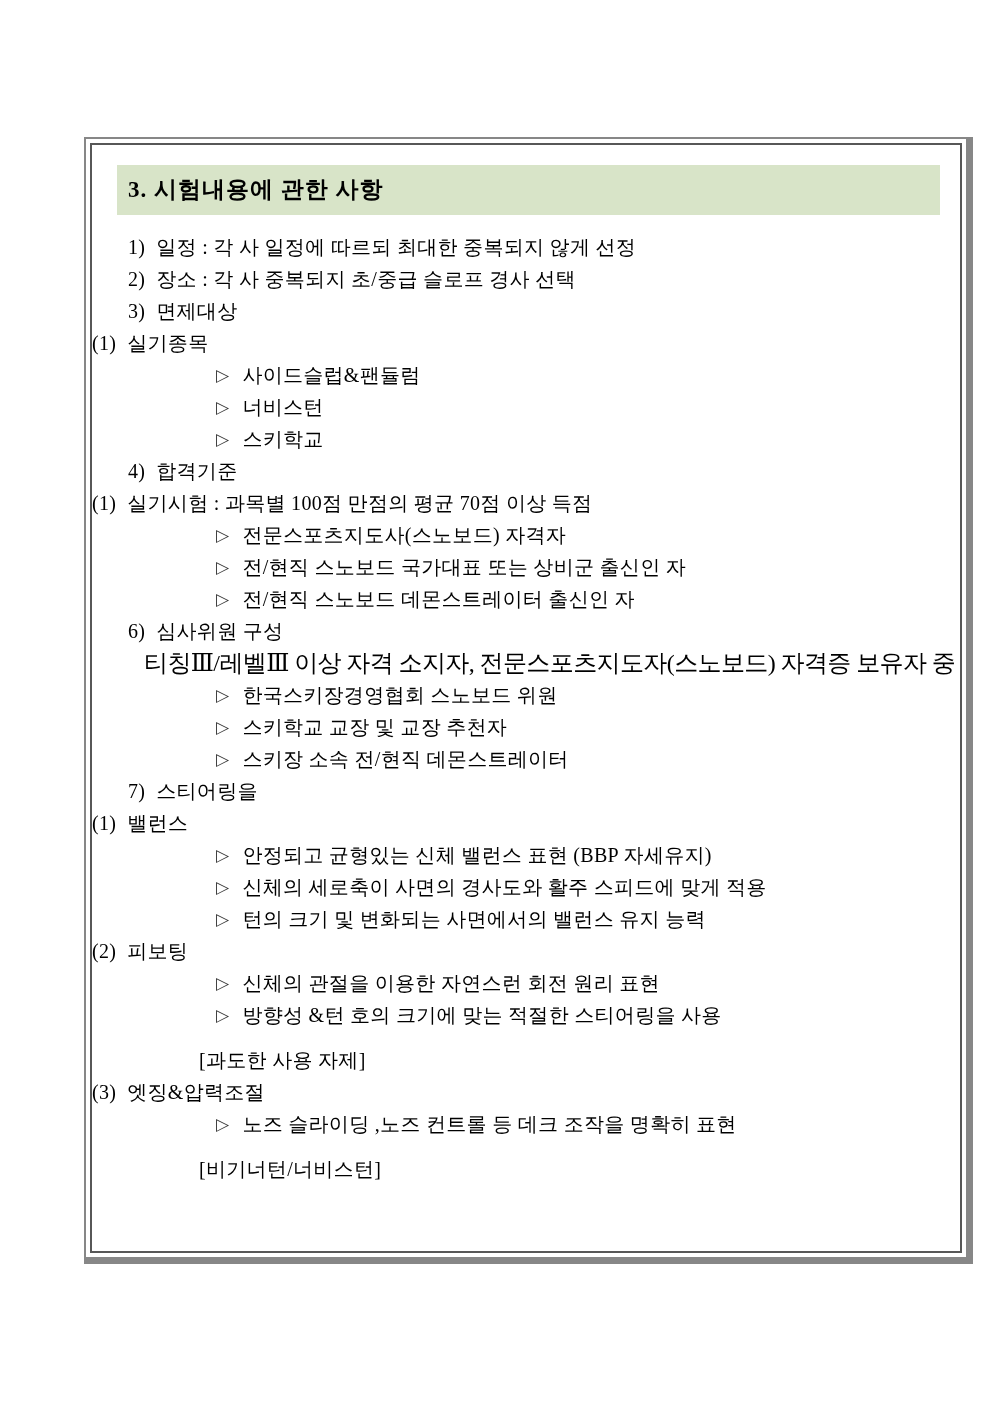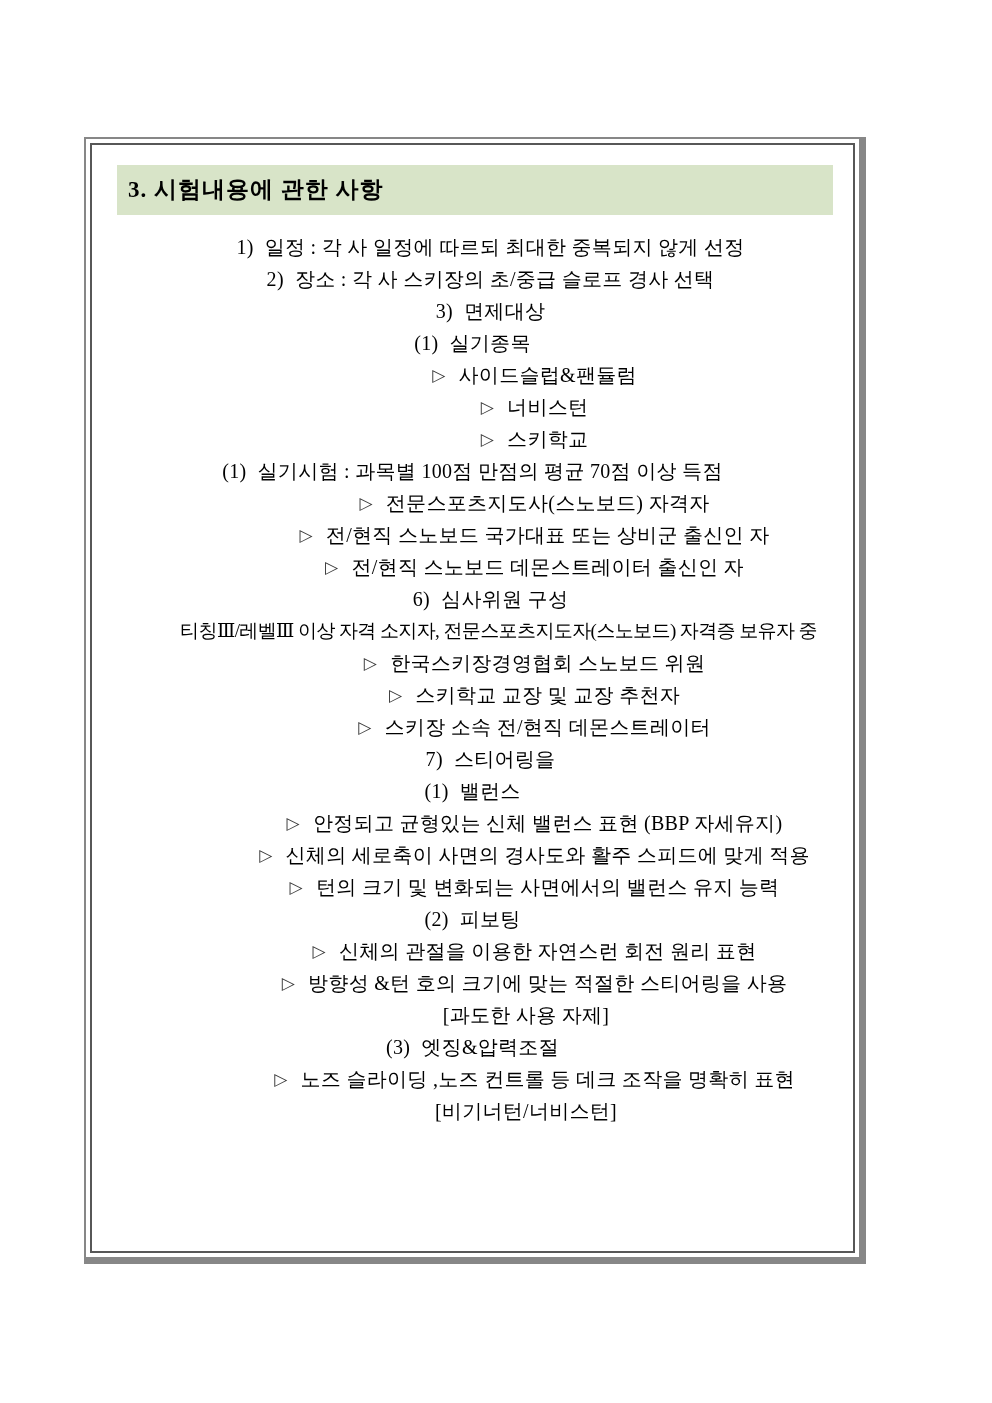--- a/index.html
+++ b/index.html
@@ -14,21 +14,21 @@
     background: #ffffff;
     overflow: hidden;
     font-family: "Liberation Serif", "DejaVu Serif", serif;
     color: #000000;
   }
   
   .frame-outer {
     position: absolute;
     left: 84px;
     top: 137px;
-    width: 782px;
+    width: 889px;
     height: 1127px;
     box-sizing: border-box;
     border-style: solid;
     border-color: #878787;
     border-width: 2px 7px 7px 2px;
     padding: 4px;
     background: #ffffff;
   }
   .frame-inner {
     box-sizing: border-box;
@@ -46,34 +46,33 @@
     display: block;
     padding-left: 11px;
     line-height: 50px;
     font-size: 23px;
     font-weight: bold;
     letter-spacing: 1px;
     white-space: nowrap;
   }
   .lines {
     margin-top: 16px;
-    text-align: center;
   }
   .line {
     height: 32px;
     line-height: 32px;
     font-size: 20px;
     white-space: nowrap;
     letter-spacing: 0.3px;
   }
   .l1 { padding-left: 36px; }
   .l2 { }
   .l3 { padding-left: 80px; margin-left: 44px; }
-  .cont { padding-left: 52px; font-size: 19px; letter-spacing: -0.6px; }
-  .bracket { padding-left: 107px; }
+  .cont { padding-left: 52px; font-size: 24px; letter-spacing: -0.6px; }
+  .bracket { padding-left: 107px; margin-top: 13px; }
   .marker { display: inline-block; }
   .l1 .marker, .l2 .marker { margin-right: 11px; }
   .l3 .marker {
     margin-right: 13px;
     font-size: 17px;
     color: #3a3a3a;
     position: relative;
     top: -1px;
   }
 </style>
@@ -81,26 +80,27 @@
 <body>
 
 <div class="page">
   <div class="frame-outer">
     <div class="frame-inner">
       <div class="section-header">
         <span class="section-title">3. 시험내용에 관한 사항</span>
       </div>
       <div class="lines" id="lines">
           <div class="line l1"><span class="marker">1)</span><span class="text">일정 : 각 사 일정에 따르되 최대한 중복되지 않게 선정</span></div>
-          <div class="line l1"><span class="marker">2)</span><span class="text">장소 : 각 사 스키장의 초/중급 슬로프 경사 선택</span></div>
+          <div class="line l1"><span class="marker">2)</span><span class="text">장소 : 각 사 중복되지 초/중급 슬로프 경사 선택</span></div>
           <div class="line l1"><span class="marker">3)</span><span class="text">면제대상</span></div>
           <div class="line l2"><span class="marker">(1)</span><span class="text">실기종목</span></div>
           <div class="line l3"><span class="marker">▷</span><span class="text">사이드슬럽&amp;팬듈럼</span></div>
           <div class="line l3"><span class="marker">▷</span><span class="text">너비스턴</span></div>
           <div class="line l3"><span class="marker">▷</span><span class="text">스키학교</span></div>
+          <div class="line l1"><span class="marker">4)</span><span class="text">합격기준</span></div>
           <div class="line l2"><span class="marker">(1)</span><span class="text">실기시험 : 과목별 100점 만점의 평균 70점 이상 득점</span></div>
           <div class="line l3"><span class="marker">▷</span><span class="text">전문스포츠지도사(스노보드) 자격자</span></div>
           <div class="line l3"><span class="marker">▷</span><span class="text">전/현직 스노보드 국가대표 또는 상비군 출신인 자</span></div>
           <div class="line l3"><span class="marker">▷</span><span class="text">전/현직 스노보드 데몬스트레이터 출신인 자</span></div>
           <div class="line l1"><span class="marker">6)</span><span class="text">심사위원 구성</span></div>
           <div class="line cont"><span class="text">티칭Ⅲ/레벨Ⅲ 이상 자격 소지자, 전문스포츠지도자(스노보드) 자격증 보유자 중</span></div>
           <div class="line l3"><span class="marker">▷</span><span class="text">한국스키장경영협회 스노보드 위원</span></div>
           <div class="line l3"><span class="marker">▷</span><span class="text">스키학교 교장 및 교장 추천자</span></div>
           <div class="line l3"><span class="marker">▷</span><span class="text">스키장 소속 전/현직 데몬스트레이터</span></div>
           <div class="line l1"><span class="marker">7)</span><span class="text">스티어링을</span></div>

